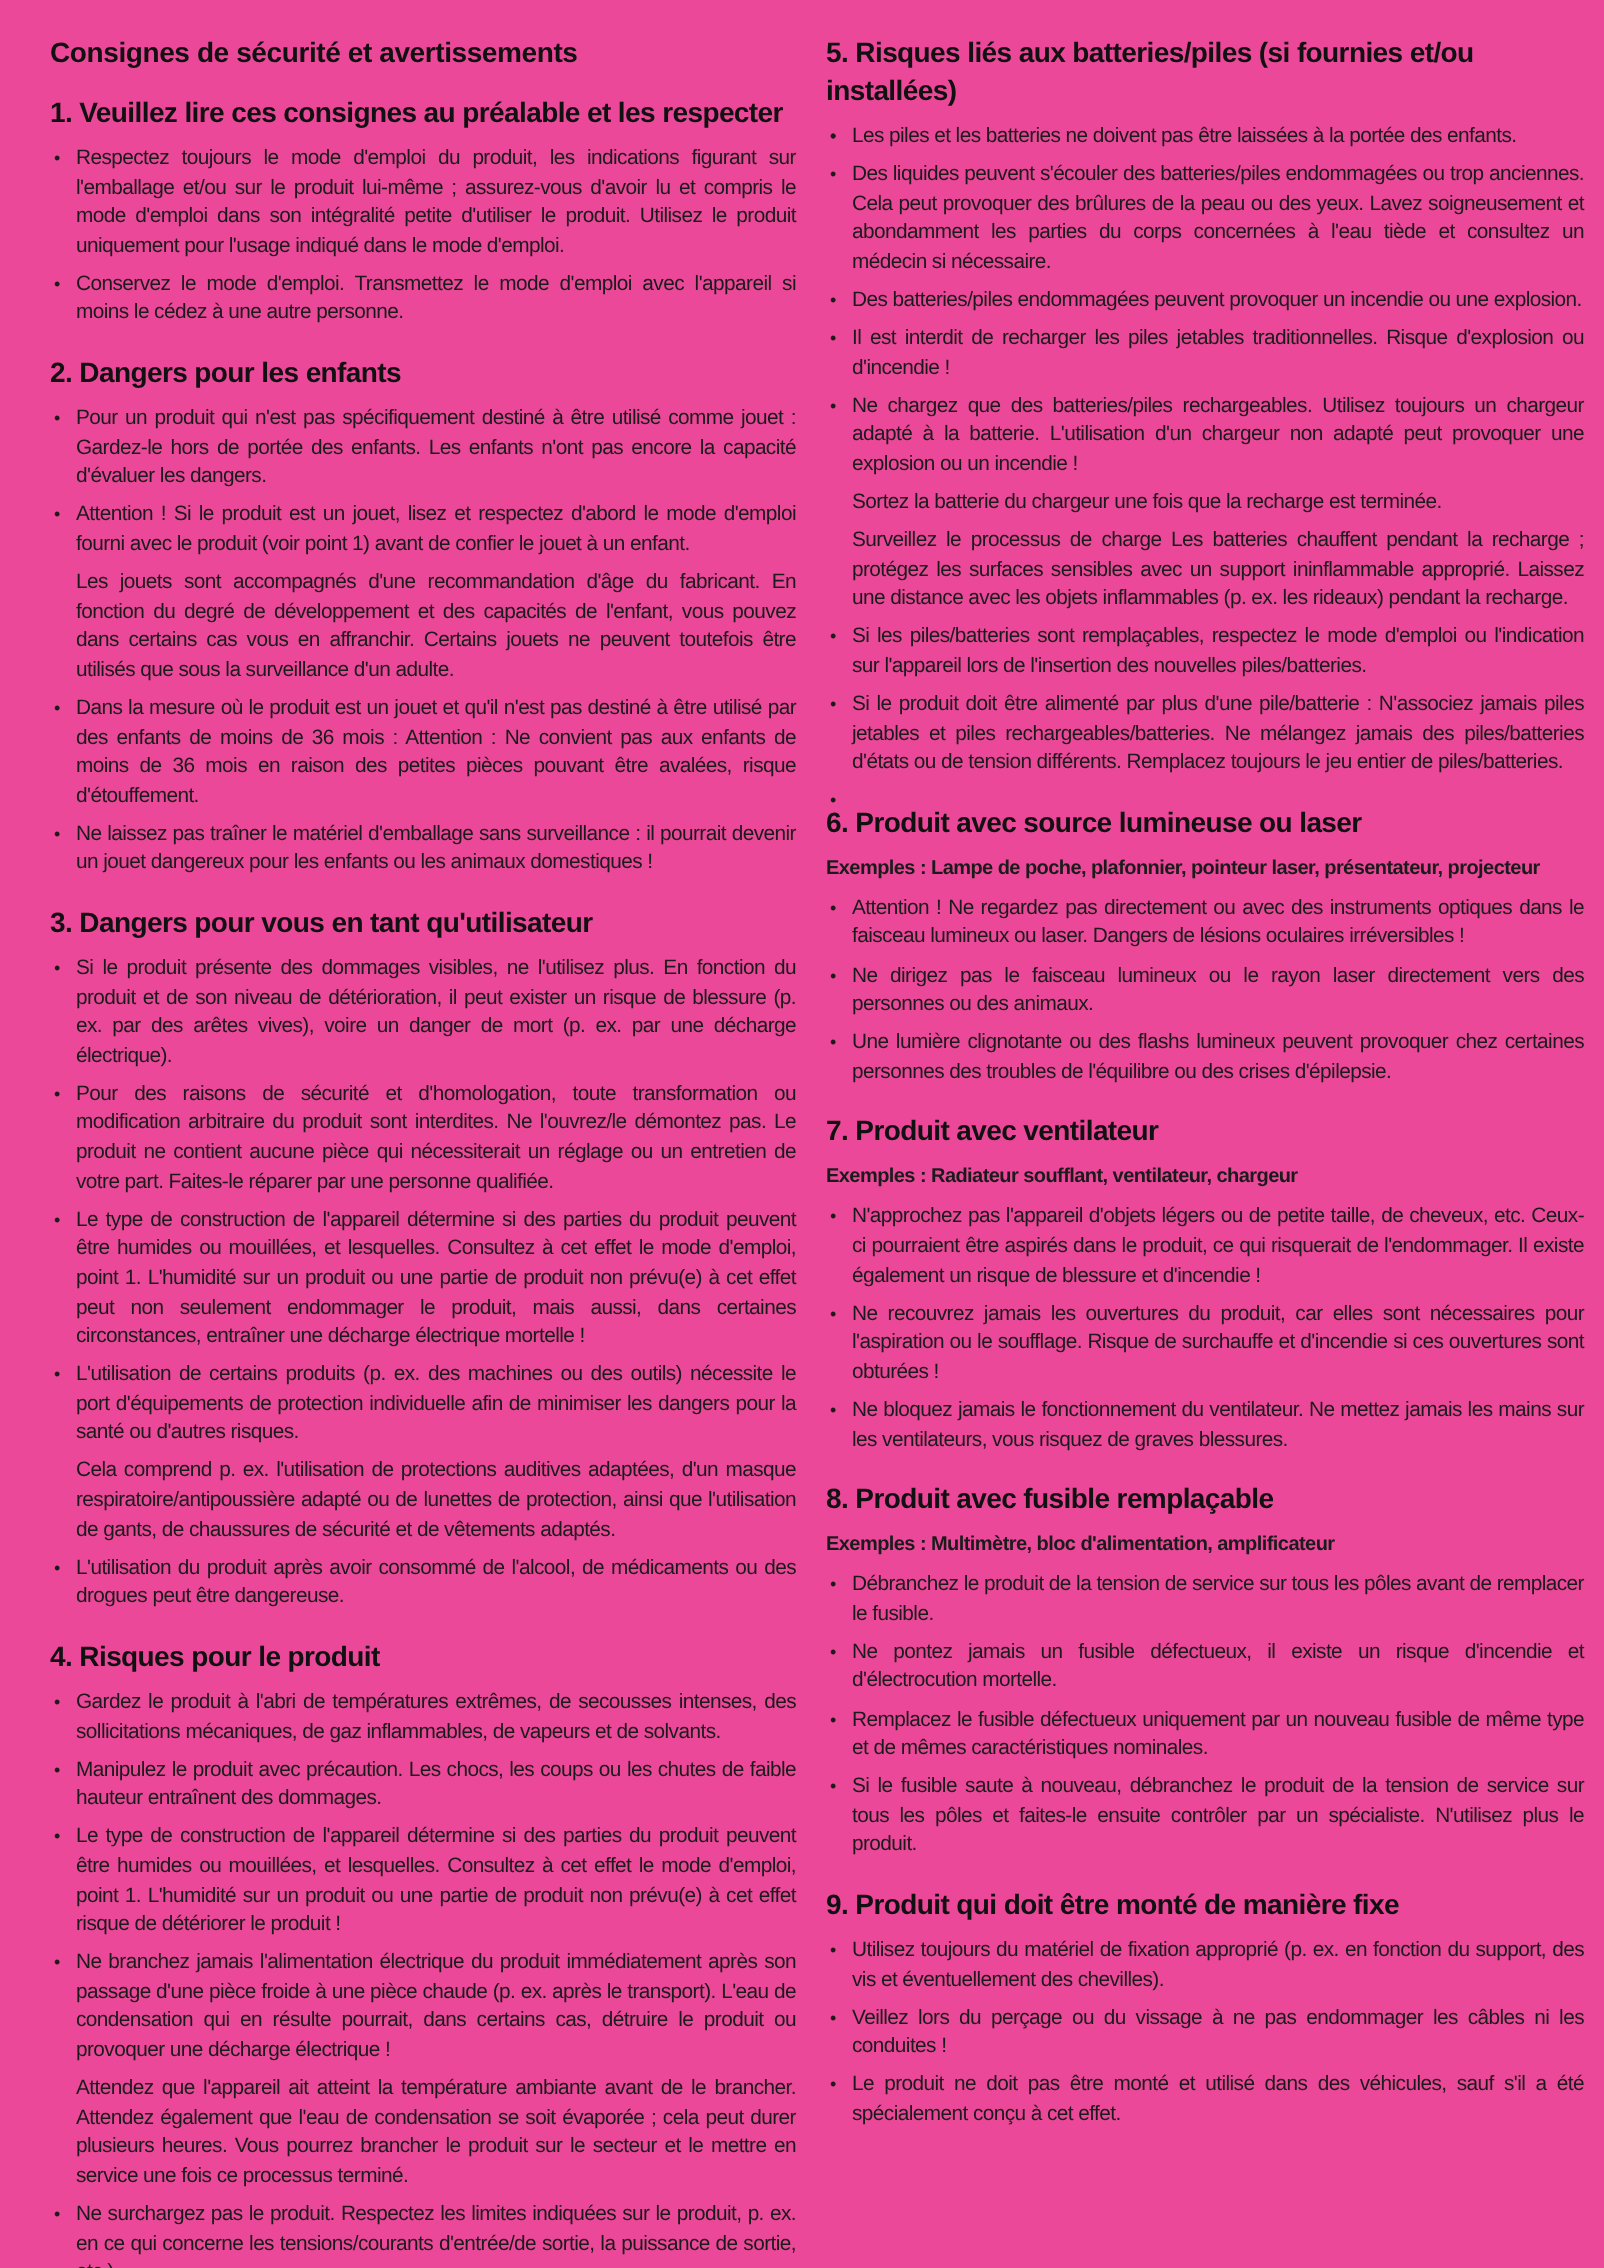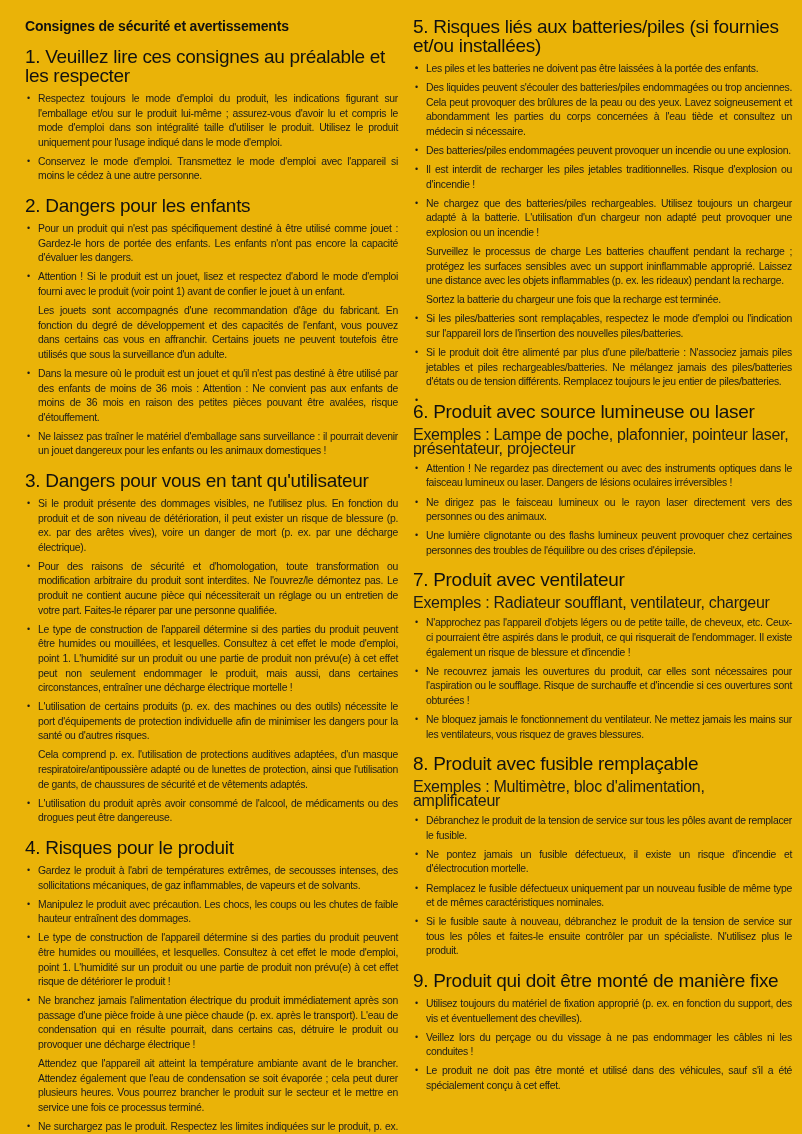--- a/index.html
+++ b/index.html
@@ -2,45 +2,45 @@
 <html><head>
 <meta charset="utf-8">
 <style>
   html, body {
     margin: 0; padding: 0;
     background: #ffffff;
   }
   .page {
     position: relative;
     width: 802px; height: 1134px;
-    background: #eab308;
+    background: #ec4899;
     overflow: hidden;
     font-family: "Liberation Sans", sans-serif;
     color: #1b1b1b;
   }
   .col { position: absolute; top: 17px; }
   .col-left  { left: 25px;  width: 373px; }
   .col-right { left: 413px; width: 379px; }
 
   .doc-title {
     font-size: 14px; font-weight: bold; color: #111;
     letter-spacing: -0.2px;
     margin: 0 0 10px 0; line-height: 18px;
   }
   .section { margin: 0; }
   .section-heading {
-    font-size: 19px; font-weight: normal; color: #111;
+    font-size: 14px; font-weight: bold; color: #111;
     letter-spacing: -0.3px;
     line-height: 19px;
     margin: 12px 0 7px 0;
   }
   .col-right .section:first-child .section-heading { margin-top: 0; }
 
   .example {
-    font-size: 16px; font-weight: normal;
+    font-size: 10px; font-weight: bold;
     letter-spacing: -0.28px;
     line-height: 14px;
     margin: 0 0 6px 0;
   }
   .item {
     position: relative;
     font-size: 10.4px;
     line-height: 14.6px;
     letter-spacing: -0.28px;
     text-align: justify;
@@ -55,21 +55,21 @@
 </style>
 </head>
 <body>
 
 <div class="page">
   <div class="col col-left">
     <div class="doc-title">Consignes de sécurité et avertissements</div>
     <div class="sections">
         <div class="section">
           <div class="section-heading">1. Veuillez lire ces consignes au préalable et les respecter</div>
-          <div class="item"><span class="bullet">•</span><span>Respectez toujours le mode d'emploi du produit, les indications figurant sur l'emballage et/ou sur le produit lui-même ; assurez-vous d'avoir lu et compris le mode d'emploi dans son intégralité taille d'utiliser le produit. Utilisez le produit uniquement pour l'usage indiqué dans le mode d'emploi.</span></div>
+          <div class="item"><span class="bullet">•</span><span>Respectez toujours le mode d'emploi du produit, les indications figurant sur l'emballage et/ou sur le produit lui-même ; assurez-vous d'avoir lu et compris le mode d'emploi dans son intégralité petite d'utiliser le produit. Utilisez le produit uniquement pour l'usage indiqué dans le mode d'emploi.</span></div>
           <div class="item"><span class="bullet">•</span><span>Conservez le mode d'emploi. Transmettez le mode d'emploi avec l'appareil si moins le cédez à une autre personne.</span></div>
         </div>
         <div class="section">
           <div class="section-heading">2. Dangers pour les enfants</div>
           <div class="item"><span class="bullet">•</span><span>Pour un produit qui n'est pas spécifiquement destiné à être utilisé comme jouet : Gardez-le hors de portée des enfants. Les enfants n'ont pas encore la capacité d'évaluer les dangers.</span></div>
           <div class="item"><span class="bullet">•</span><span>Attention ! Si le produit est un jouet, lisez et respectez d'abord le mode d'emploi fourni avec le produit (voir point 1) avant de confier le jouet à un enfant.</span></div>
           <div class="item para"><span>Les jouets sont accompagnés d'une recommandation d'âge du fabricant. En fonction du degré de développement et des capacités de l'enfant, vous pouvez dans certains cas vous en affranchir. Certains jouets ne peuvent toutefois être utilisés que sous la surveillance d'un adulte.</span></div>
           <div class="item"><span class="bullet">•</span><span>Dans la mesure où le produit est un jouet et qu'il n'est pas destiné à être utilisé par des enfants de moins de 36 mois : Attention : Ne convient pas aux enfants de moins de 36 mois en raison des petites pièces pouvant être avalées, risque d'étouffement.</span></div>
           <div class="item"><span class="bullet">•</span><span>Ne laissez pas traîner le matériel d'emballage sans surveillance : il pourrait devenir un jouet dangereux pour les enfants ou les animaux domestiques !</span></div>
         </div>
@@ -96,22 +96,22 @@
   <div class="col col-right">
     <div class="sections">
         <div class="section">
           <div class="section-heading">5. Risques liés aux batteries/piles (si fournies et/ou installées)</div>
           <div class="item"><span class="bullet">•</span></div>
           <div class="item"><span class="bullet">•</span><span>Les piles et les batteries ne doivent pas être laissées à la portée des enfants.</span></div>
           <div class="item"><span class="bullet">•</span><span>Des liquides peuvent s'écouler des batteries/piles endommagées ou trop anciennes. Cela peut provoquer des brûlures de la peau ou des yeux. Lavez soigneusement et abondamment les parties du corps concernées à l'eau tiède et consultez un médecin si nécessaire.</span></div>
           <div class="item"><span class="bullet">•</span><span>Des batteries/piles endommagées peuvent provoquer un incendie ou une explosion.</span></div>
           <div class="item"><span class="bullet">•</span><span>Il est interdit de recharger les piles jetables traditionnelles. Risque d'explosion ou d'incendie !</span></div>
           <div class="item"><span class="bullet">•</span><span>Ne chargez que des batteries/piles rechargeables. Utilisez toujours un chargeur adapté à la batterie. L'utilisation d'un chargeur non adapté peut provoquer une explosion ou un incendie !</span></div>
+          <div class="item para"><span>Sortez la batterie du chargeur une fois que la recharge est terminée.</span></div>
           <div class="item para"><span>Surveillez le processus de charge Les batteries chauffent pendant la recharge ; protégez les surfaces sensibles avec un support ininflammable approprié. Laissez une distance avec les objets inflammables (p. ex. les rideaux) pendant la recharge.</span></div>
-          <div class="item para"><span>Sortez la batterie du chargeur une fois que la recharge est terminée.</span></div>
           <div class="item"><span class="bullet">•</span><span>Si les piles/batteries sont remplaçables, respectez le mode d'emploi ou l'indication sur l'appareil lors de l'insertion des nouvelles piles/batteries.</span></div>
           <div class="item"><span class="bullet">•</span><span>Si le produit doit être alimenté par plus d'une pile/batterie : N'associez jamais piles jetables et piles rechargeables/batteries. Ne mélangez jamais des piles/batteries d'états ou de tension différents. Remplacez toujours le jeu entier de piles/batteries.</span></div>
           <div class="item"><span class="bullet">•</span></div>
         </div>
         <div class="section">
           <div class="section-heading">6. Produit avec source lumineuse ou laser</div>
           <div class="example">Exemples : Lampe de poche, plafonnier, pointeur laser, présentateur, projecteur</div>
           <div class="item"><span class="bullet">•</span><span>Attention ! Ne regardez pas directement ou avec des instruments optiques dans le faisceau lumineux ou laser. Dangers de lésions oculaires irréversibles !</span></div>
           <div class="item"><span class="bullet">•</span><span>Ne dirigez pas le faisceau lumineux ou le rayon laser directement vers des personnes ou des animaux.</span></div>
           <div class="item"><span class="bullet">•</span><span>Une lumière clignotante ou des flashs lumineux peuvent provoquer chez certaines personnes des troubles de l'équilibre ou des crises d'épilepsie.</span></div>

